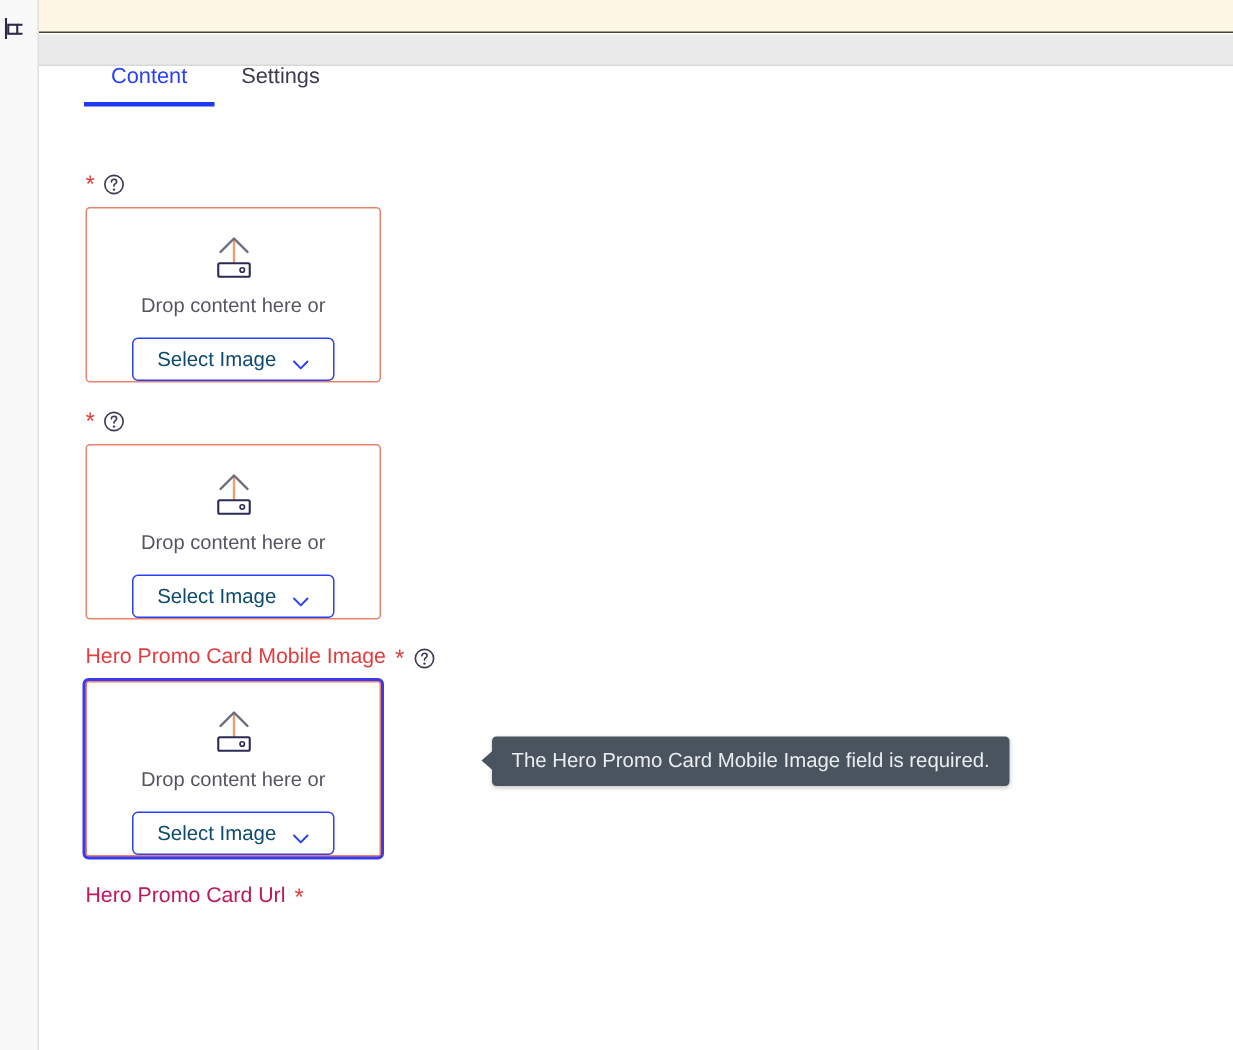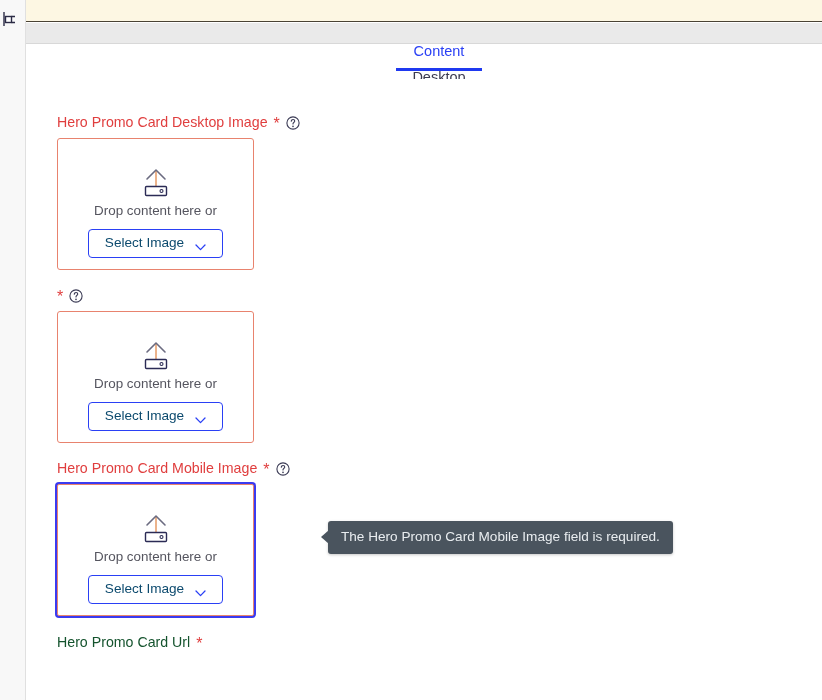--- a/index.html
+++ b/index.html
@@ -59,23 +59,22 @@
 
   
   .tabbar {
     position: absolute;
     left: 26px; top: 44px;
     width: 796px;
     height: 46px;
     background: #ffffff;
     border-bottom: 1px solid #dcdcdc;
     display: flex;
-    align-items: center;
+    align-items: flex-start;
     padding-left: 30px;
-    flex-direction: column;
   }
   .tab {
     position: relative;
     font-size: 14.5px;
     line-height: 1;
     padding: 0 18px 11px 18px;
     color: #3b3b4f;
     cursor: pointer;
     white-space: nowrap;
   }
@@ -107,48 +106,48 @@
     gap: 6px;
     height: 18px;
     margin-bottom: 7px;
   }
   .field-label {
     font-size: 14.2px;
     line-height: 1;
     color: #e03e3e;
     white-space: nowrap;
   }
-  .field-label.neutral { color: #14532d; }
+  .field-label.neutral { color: #be185d; }
   .req-star {
     color: #e03e3e;
     font-size: 16px;
     line-height: 1;
     position: relative;
     top: 2px;
   }
   .help-icon {
     width: 14px; height: 14px;
     display: inline-flex;
     align-items: center;
     justify-content: center;
     position: relative;
     top: 1px;
   }
 
   
   .dropzone {
     width: 197px;
-    height: 132px;
+    height: 117px;
     border: 1px solid #e8836e;
     border-radius: 3px;
     background: #ffffff;
     display: flex;
     flex-direction: column;
     align-items: center;
-    justify-content: center;
+    justify-content: space-between;
     padding-top: 16px;
     position: relative;
   }
   .dropzone.focused {
     border: 1px solid #e8836e;
     box-shadow: 0 0 0 2px #3a3af0;
     border-radius: 2px;
   }
   .upload-icon { width: 40px; height: 32px; margin-bottom: 6px; }
   .drop-text {
@@ -256,28 +255,27 @@
       </svg>
     </div>
   </div>
 
   <div class="top-banner"></div>
 
   <div class="subheader-strip"></div>
 
   <div class="tabbar">
     <div class="tab active">Content</div>
-    <div class="tab">Desktop</div>
+    <div class="tab">Settings</div>
   </div>
 
   <div class="form-body">
 
     <div class="field field-desktop">
       <div class="field-label-row">
-        <span class="field-label">Hero Promo Card Desktop Image</span>
         <span class="req-star">*</span>
         <span class="help-icon">
           <svg width="14" height="14" viewBox="0 0 14 14" fill="none">
             <circle cx="7" cy="7" r="6.1" stroke="#3b3b55" stroke-width="1.1"></circle>
             <path d="M5.3 5.2c0-1 .8-1.7 1.75-1.7s1.7.7 1.7 1.6c0 .9-.7 1.25-1.2 1.6-.4.3-.55.6-.55 1.05v.3" stroke="#3b3b55" stroke-width="1.1" stroke-linecap="round"></path>
             <circle cx="7" cy="10.4" r="0.8" fill="#3b3b55"></circle>
           </svg>
         </span>
       </div>
       <div class="dropzone">

